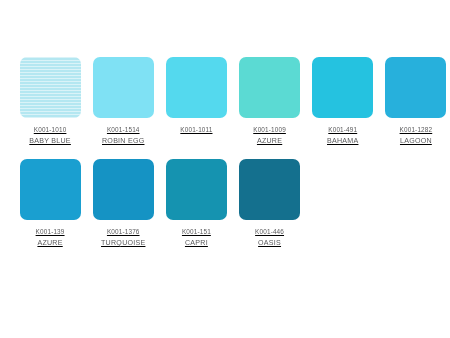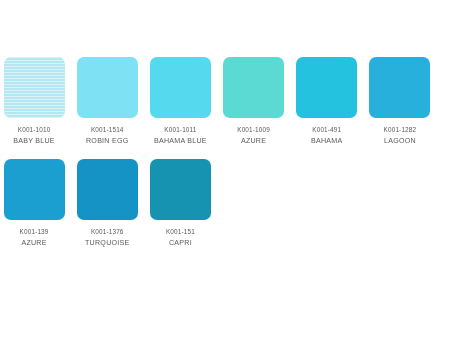--- a/index.html
+++ b/index.html
@@ -12,21 +12,22 @@
     background: #ffffff;
     font-family: "Liberation Sans", sans-serif;
     overflow: hidden;
   }
   #palette-board {
     position: relative;
     width: 450px;
     height: 338px;
     background: #ffffff;
     box-sizing: border-box;
-    padding: 57px 8px 0 0;
+    padding: 57px 8px 0 16px;
+    text-decoration: underline;
   }
   .swatch-grid {
     display: grid;
     grid-template-columns: repeat(6, 1fr);
     grid-template-rows: repeat(2, auto);
     column-gap: 5px;
     row-gap: 12px;
     width: 434px;
   }
   .swatch-cell {
@@ -88,21 +89,20 @@
 
     <div class="swatch-cell">
       <div class="swatch-chip" style="background: rgb(127, 225, 244);"></div>
       <div class="swatch-code">K001-1514</div>
       <div class="swatch-name">ROBIN EGG</div>
     </div>
 
     <div class="swatch-cell">
       <div class="swatch-chip" style="background: rgb(84, 217, 238);"></div>
       <div class="swatch-code">K001-1011</div>
-      <div class="swatch-name">BAHAMA BLUE</div>
     </div>
 
     <div class="swatch-cell">
       <div class="swatch-chip" style="background: rgb(91, 218, 211);"></div>
       <div class="swatch-code">K001-1009</div>
       <div class="swatch-name">AZURE</div>
     </div>
 
 
     <div class="swatch-cell">
@@ -128,16 +128,21 @@
       <div class="swatch-code">K001-1376</div>
       <div class="swatch-name">TURQUOISE</div>
     </div>
 
     <div class="swatch-cell">
       <div class="swatch-chip" style="background: rgb(21, 147, 176);"></div>
       <div class="swatch-code">K001-151</div>
       <div class="swatch-name">CAPRI</div>
     </div>
 
+    <div class="swatch-cell">
+      <div class="swatch-chip" style="background: rgb(20, 112, 142);"></div>
+      <div class="swatch-code">K001-446</div>
+      <div class="swatch-name">OASIS</div>
+    </div>
 
 
   </div>
 </div>
 
 </body></html>

